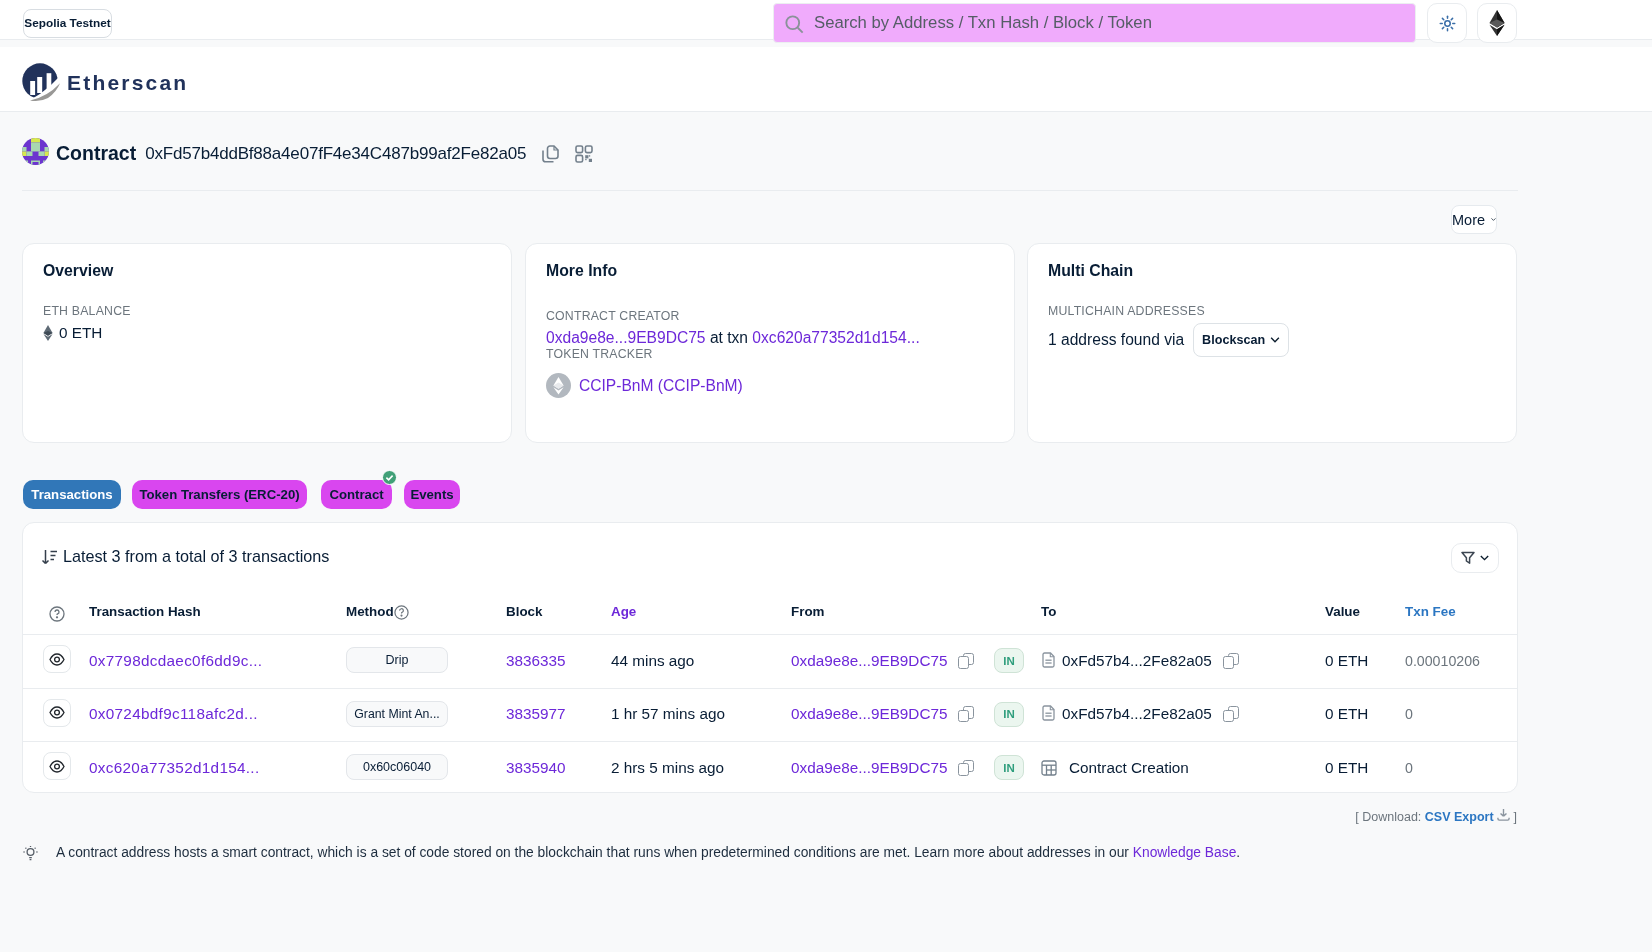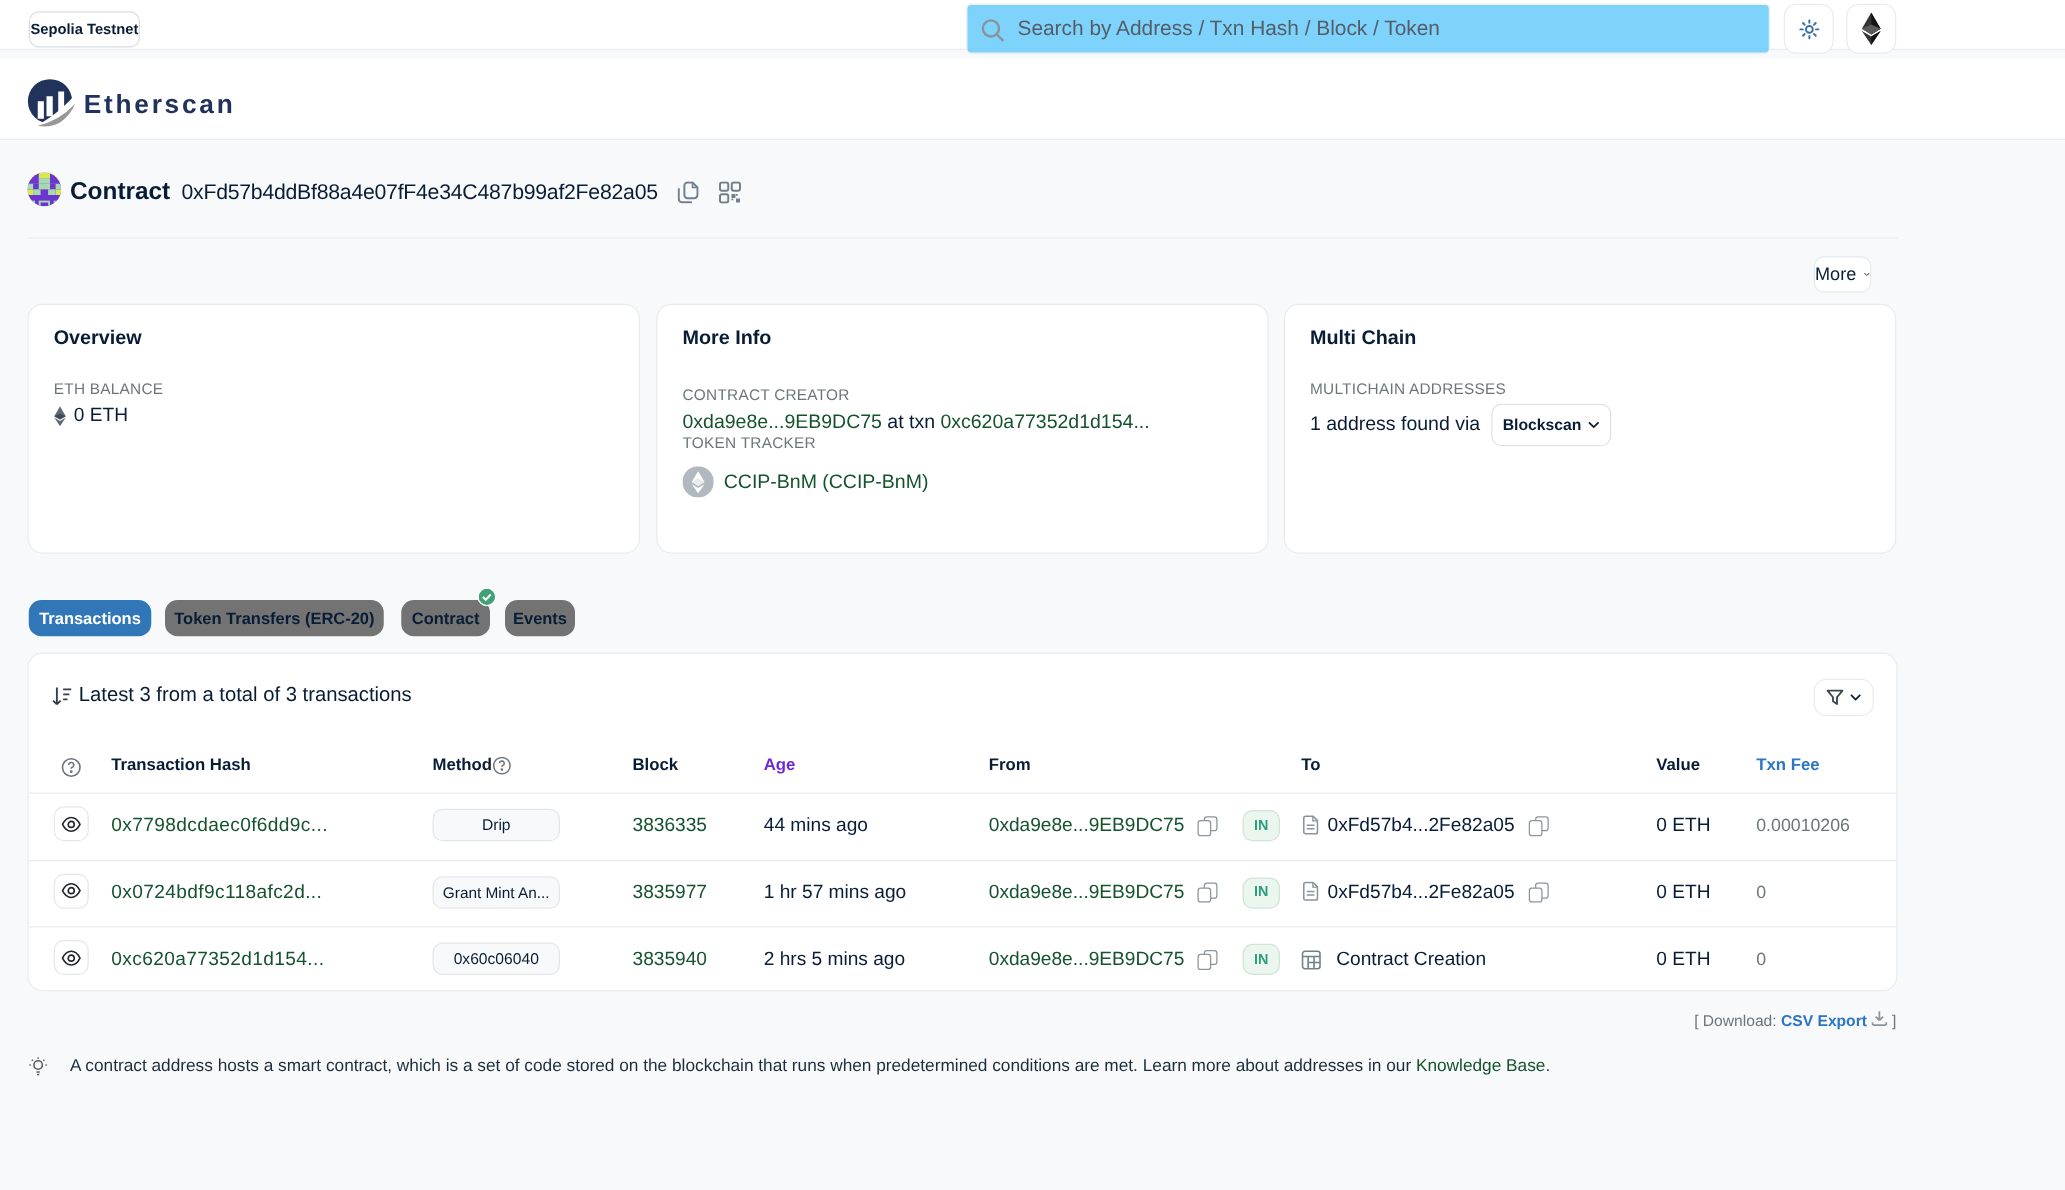--- a/index.html
+++ b/index.html
@@ -1,40 +1,40 @@
 <!DOCTYPE html>
 <html><head>
 <meta charset="utf-8">
 <style>
 * { margin:0; padding:0; box-sizing:border-box; }
 html,body { width:1652px; height:952px; overflow:hidden; }
 body { background:#f8f9fa; font-family:"Liberation Sans", sans-serif; color:#081d35; position:relative; }
 .abs { position:absolute; }
-a { text-decoration:none; color:#14532d; }
+a { text-decoration:none; color:#6d28d9; }
 .gray { color:#6c757d; }
 
 #topbar { position:absolute; top:0; left:0; width:1652px; height:40px; background:#fff; border-bottom:1px solid #e9ecef; }
 #netbtn { position:absolute; left:23px; top:9px; height:29px; width:89px; text-align:center; border:1px solid #d8dde2; border-radius:8px; background:#fff; font-size:11.8px; font-weight:bold; color:#081d35; line-height:27px; }
-#search { position:absolute; left:773px; top:3px; width:643px; height:40px; background:#7dd3fc; border:1px solid #eceff1; border-radius:4px;text-align:center; }
+#search { position:absolute; left:773px; top:3px; width:643px; height:40px; background:#f0abfc; border:1px solid #eceff1; border-radius:4px;text-align:center; }
 #search .ph { position:absolute; left:40px; top:9px; font-size:16.7px; color:#555d66; }
 .icbtn { position:absolute; top:3px; width:40px; height:40px; background:#fff; border:1px solid #e9ecef; border-radius:10px; display:flex; align-items:center; justify-content:center; }
 
 #navbar { position:absolute; top:47px; left:0; width:1652px; height:65px; background:#fff; border-bottom:1px solid #e9ecef; }
 #nav { position:absolute; right:147px; top:0; height:64px; display:flex; align-items:center; gap:27px; font-size:15.5px; font-weight:500; color:#0b1c2c; }
 .navitem { display:flex; align-items:center; gap:9px; }
 
 #hdr { position:absolute; left:22px; top:142px; display:flex; align-items:center; }
 #hr1 { position:absolute; left:22px; top:190px; width:1496px; border-top:1px solid #e9ecef; }
 #morebtn { position:absolute; left:1451px; top:205px; width:46px; height:29px; background:#fff; border:1px solid #e6eaee; border-radius:8px; font-size:14.5px; color:#081d35; display:flex; align-items:center; justify-content:center; gap:6px; }
 .card { position:absolute; top:243px; width:490px; height:200px; background:#fff; border:1px solid #e9ecef; border-radius:12px; padding:20px; }
 .cardtitle { font-size:15.8px; font-weight:bold; margin-top:-2px; }
 .lbl { font-size:12.3px; color:#6c757d; letter-spacing:.2px; }
 
 #tabs { position:absolute; left:0; top:480px; width:1652px; height:29px; }
-.tab { position:absolute; top:0; height:29px; border-radius:10px; background:#737373; color:#081d35; font-size:13.2px; font-weight:bold; display:flex; align-items:center; justify-content:center; }
+.tab { position:absolute; top:0; height:29px; border-radius:10px; background:#d946ef; color:#081d35; font-size:13.2px; font-weight:bold; display:flex; align-items:center; justify-content:center; }
 .tab.active { background:#3177b8; color:#fff; }
 
 #tcard { position:absolute; left:22px; top:522px; width:1496px; height:271px; background:#fff; border:1px solid #e9ecef; border-radius:12px;padding-left:11px; }
 .trow { position:absolute; left:0; width:100%; height:54px; border-top:1px solid #e9ecef; }
 .rl { top:16.5px; font-size:15.3px; }
 .eyebtn { position:absolute; left:20px; top:10px; width:28px; height:28px; border:1px solid #e4e8eb; border-radius:8px; display:flex; align-items:center; justify-content:center; background:#fff; }
 .mpill { position:absolute; left:323px; top:12px; width:102px; height:26px; background:#f8f9fa; border:1px solid #e3e6ea; border-radius:8px; display:flex; align-items:center; justify-content:center; font-size:12.5px; color:#081d35; }
 .inbadge { position:absolute; left:971px; top:13px; width:30px; height:25px; background:#ebf6ef; border:1px solid #cfe3d6; border-radius:8px; display:flex; align-items:center; justify-content:center; font-size:11.5px; font-weight:bold; color:#2f9e7d; }
 .cpy { position:absolute; top:17.5px; width:15px; height:16px; }
 .cpy::before { content:""; position:absolute; left:4.5px; top:0; width:9px; height:10.5px; border:1.4px solid #8a949e; border-radius:2.5px; }

